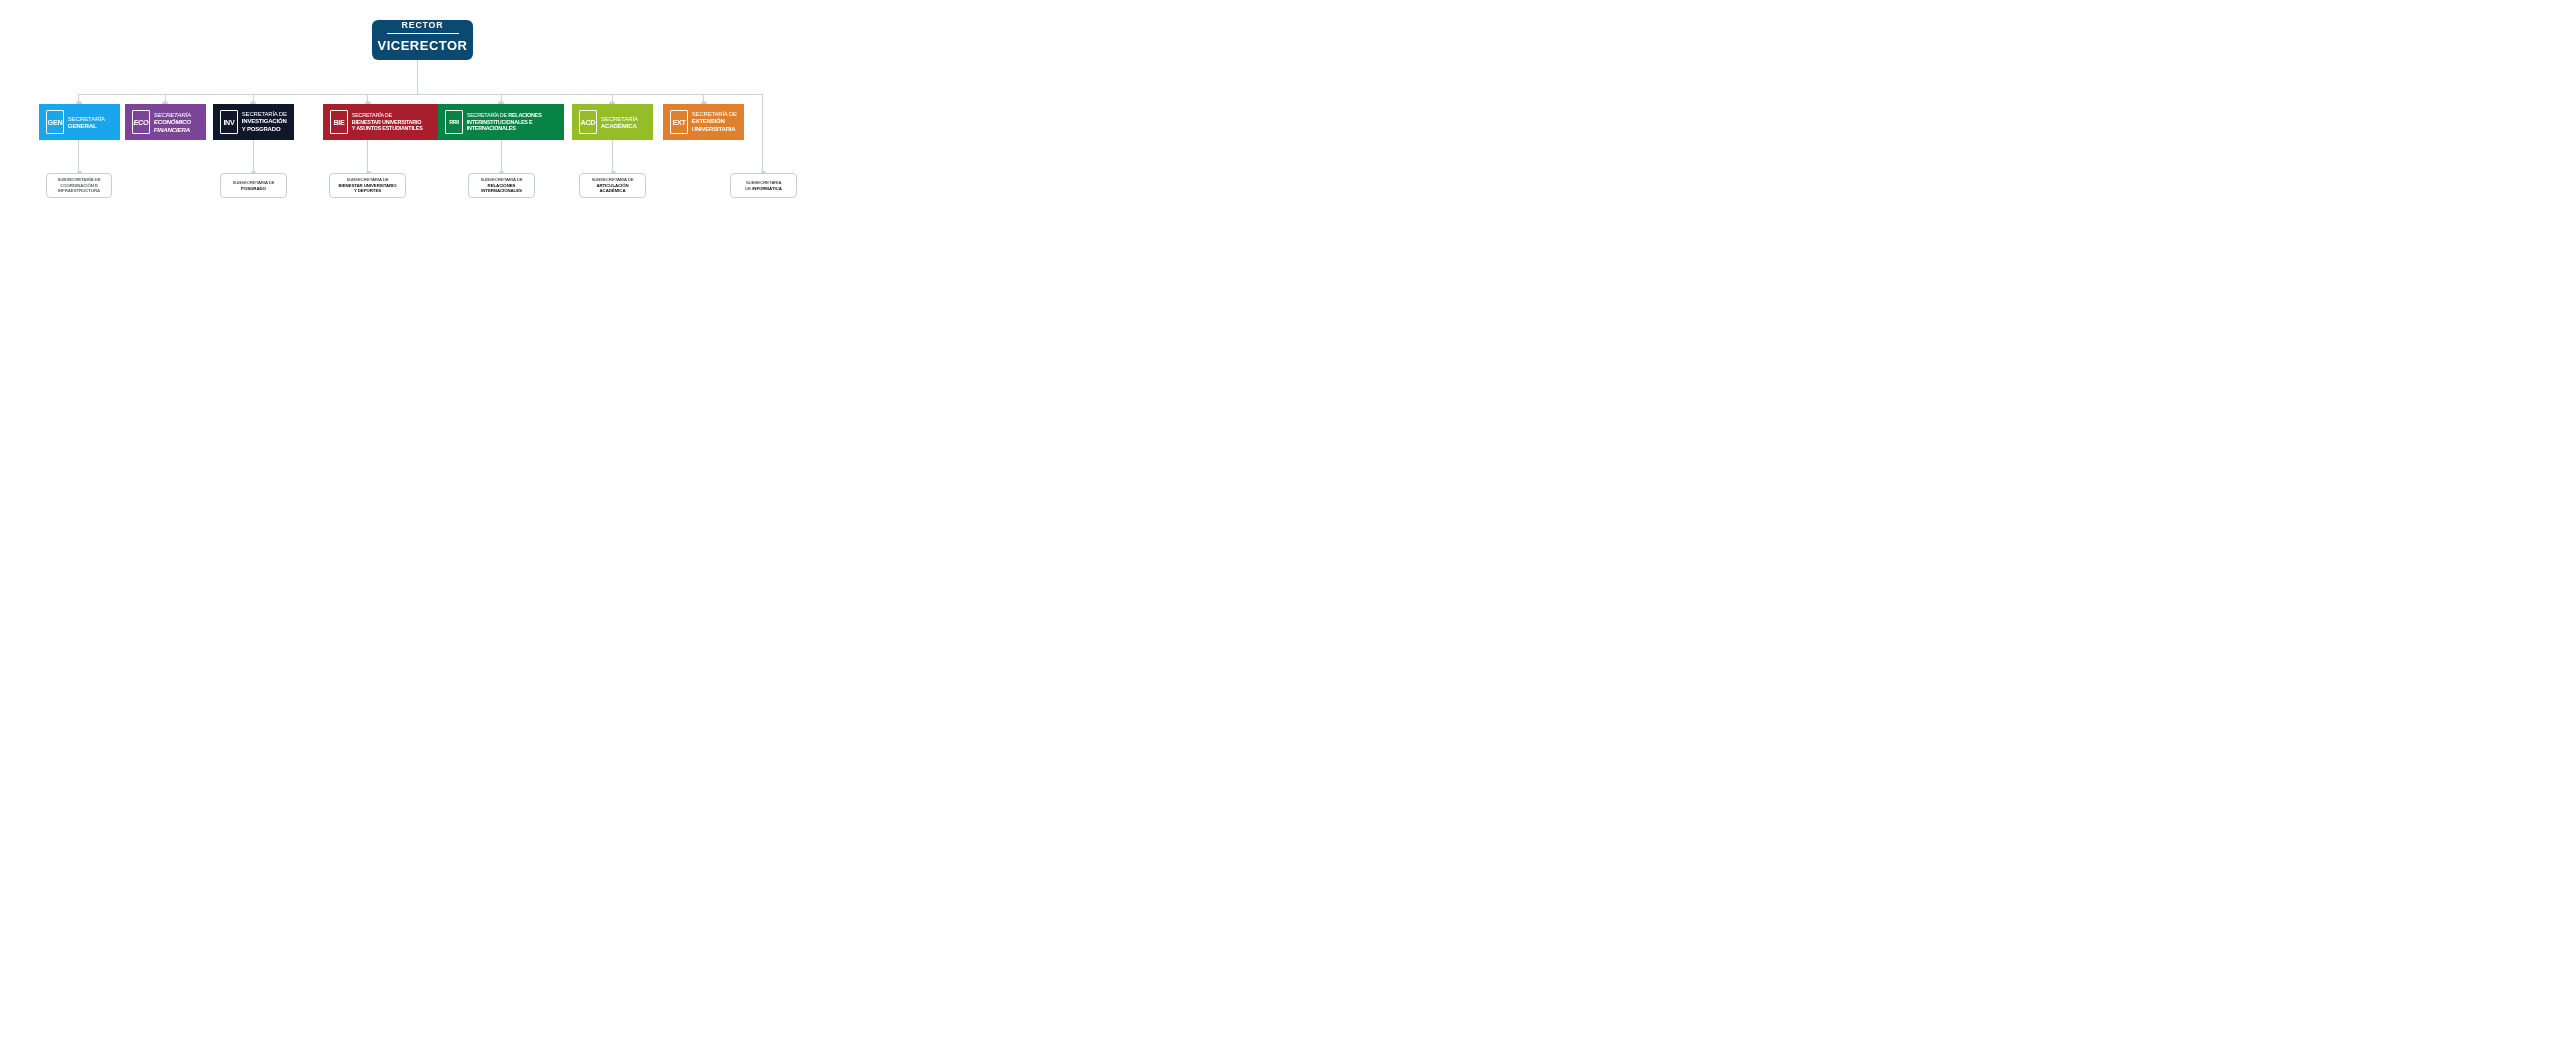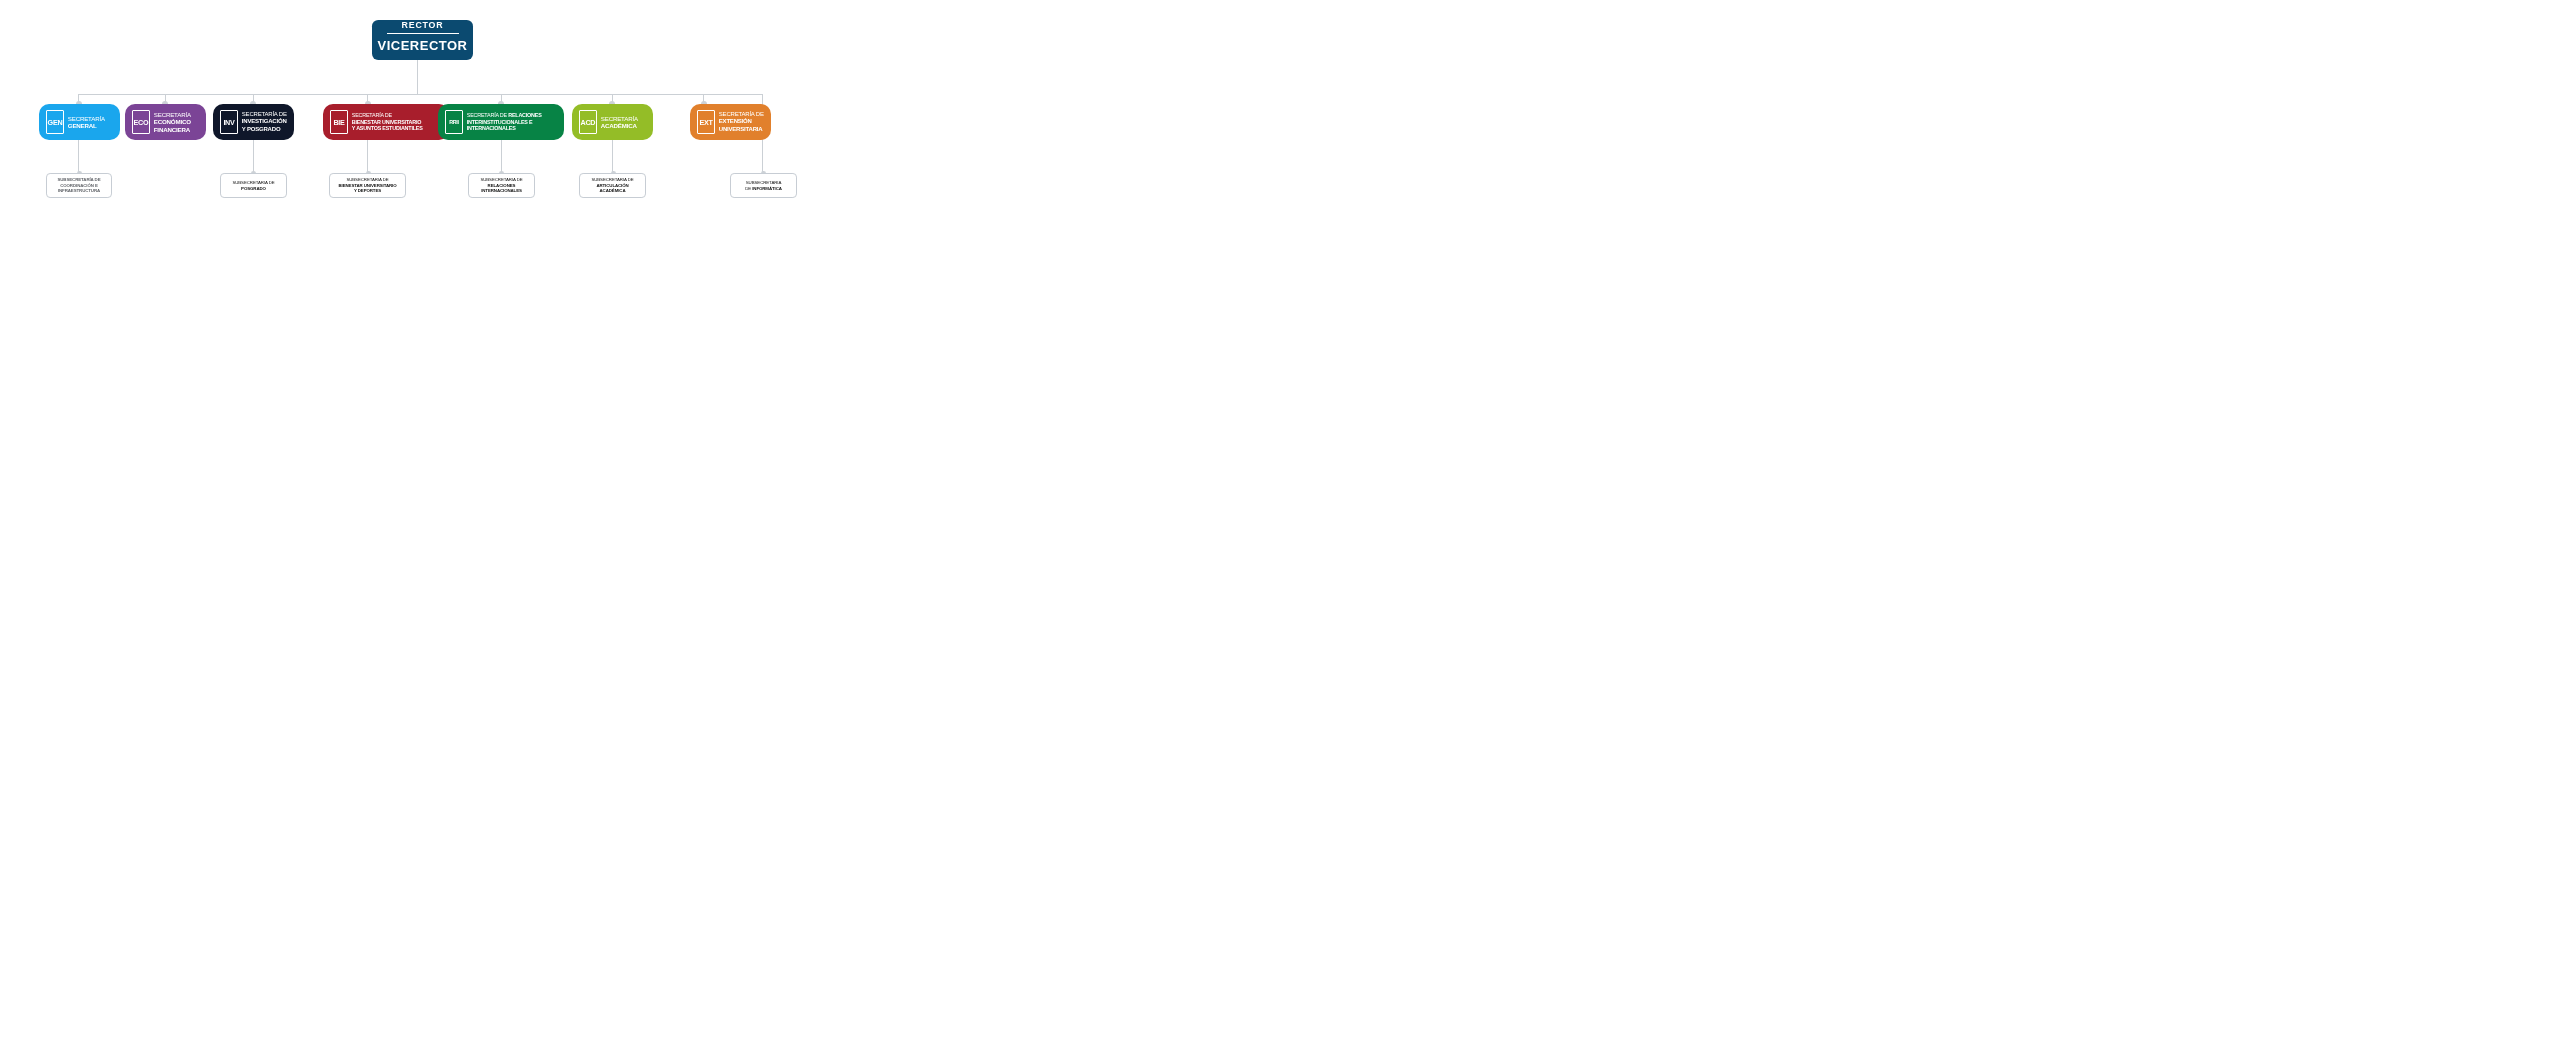--- a/index.html
+++ b/index.html
@@ -18,36 +18,36 @@
 
   
   .rector { position: absolute; left: 372px; top: 19.6px; width: 101px; height: 40px;
             background: #0b4a70; border-radius: 6.2px; color: #ffffff;
             display: flex; flex-direction: column; align-items: center; justify-content: flex-start; }
   .rector .r1 { font-size: 8.8px; font-weight: bold; letter-spacing: 0.8px; }
   .rector .rdiv { width: 72px; height: 1.3px; background: #ffffff; margin: 3.1px 0 3.6px 0; }
   .rector .r2 { font-size: 13px; font-weight: bold; letter-spacing: 0.5px; }
 
   
-  .sec { position: absolute; top: 104px; height: 36px; border-radius: 10px; color: #ffffff;
+  .sec { position: absolute; top: 104px; height: 36px; border-radius: 0; color: #ffffff;
          display: flex; align-items: center; box-sizing: border-box; padding-left: 7.2px; }
   .badge { width: 17.5px; height: 24px; border: 1px solid #ffffff; border-radius: 1px; box-sizing: border-box;
            display: flex; align-items: center; justify-content: center; flex: 0 0 auto;
            font-weight: bold; font-size: 7.2px; letter-spacing: -0.3px; }
   .badge.small-code { font-size: 5.4px; }
   .txt { margin-left: 4.1px; line-height: 1.18; letter-spacing: -0.2px; }
   .t { white-space: nowrap; }
   .reg { font-weight: normal; }
   .bold, .bld { font-weight: bold; }
   .fs12 .t { font-size: 6.2px; }
   .fs115 .t { font-size: 6px; }
   .fs105 .t { font-size: 5.4px; }
 
   .c-gen  { background: #1aa6ed; }
-  .c-eco  { background: #7b4496; }
+  .c-eco  { background: #7b4496; font-style: italic; }
   .c-inv  { background: #0f172a; }
   .c-bie  { background: #a81e2c; }
   .c-rrii { background: #078345; }
   .c-acd  { background: #94bd27; }
   .c-ext  { background: #e1802c; }
 
   
   .sub { position: absolute; top: 173px; height: 25px; background: #ffffff;
          border: 1px solid #c7cdd4; border-radius: 4.1px; box-sizing: border-box;
          display: flex; flex-direction: column; align-items: center; justify-content: center;
@@ -158,21 +158,21 @@
   <div class="sec c-acd fs12" style="left:572px; width:81px;">
     <div class="badge">
         <span>ACD</span>
       </div>
     <div class="txt">
       <div class="t reg">SECRETARÍA</div>
       <div class="t bold">ACADÉMICA</div>
     </div>
   </div>
 
-  <div class="sec c-ext fs115" style="left:690px; width:81px;">
+  <div class="sec c-ext fs115" style="left:663px; width:81px;">
     <div class="badge">
         <span>EXT</span>
       </div>
     <div class="txt">
       <div class="t reg">SECRETARÍA DE</div>
       <div class="t bold">EXTENSIÓN</div>
       <div class="t bold">UNIVERSITARIA</div>
     </div>
   </div>
 

